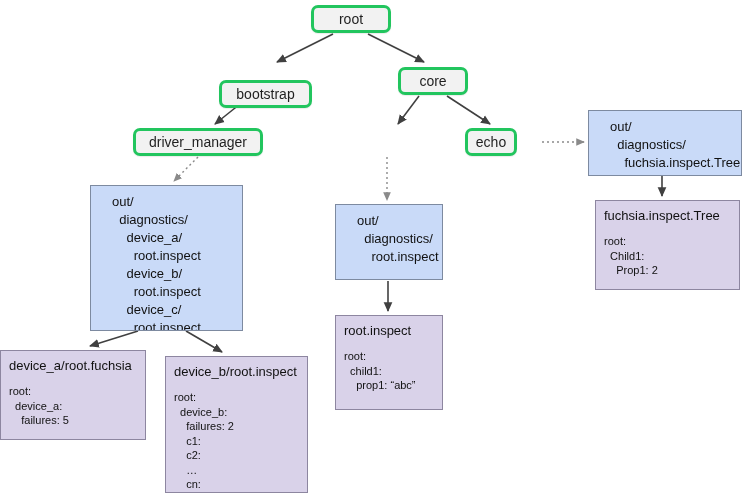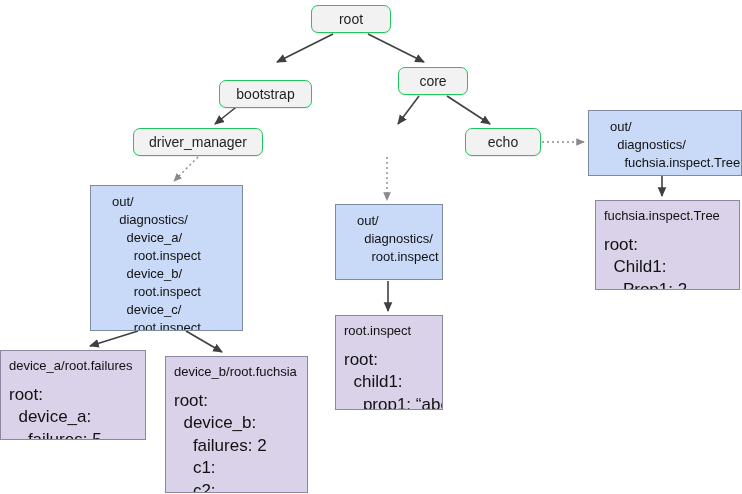--- a/index.html
+++ b/index.html
@@ -7,21 +7,21 @@
     position: relative;
     width: 742px;
     height: 494px;
     background: #ffffff;
     font-family: "Liberation Sans", sans-serif;
     overflow: hidden;
   }
   .node {
     position: absolute;
     background: #f2f2f2;
-    border: 1px solid #22c55e;
+    border: 3px solid #22c55e;
     border-radius: 7px;
     display: flex;
     align-items: center;
     justify-content: center;
     font-size: 14px;
     color: #1f1f1f;
     box-sizing: border-box;
     box-shadow: 0 1px 1px rgba(0,0,0,0.08);
   }
   .bluebox {
@@ -44,21 +44,21 @@
     padding: 7px 8px;
     color: #111111;
     overflow: hidden;
   }
   .purplebox .pb-title {
     font-size: 13px;
     white-space: pre;
     margin-bottom: 11px;
   }
   .purplebox .pb-body {
-    font-size: 17px;
+    font-size: 11px;
     line-height: 1.32;
     white-space: pre;
   }
   svg.arrows {
     position: absolute;
     left: 0; top: 0;
     width: 742px; height: 494px;
     pointer-events: none;
   }
   .arrow-solid { stroke: #404040; stroke-width: 1.6; fill: none; }
@@ -94,48 +94,48 @@
 
   <div class="node" style="left:311px; top:5px; width:80px; height:28px;">root</div>
 
   <div class="node" style="left:219px; top:80px; width:93px; height:28px;">bootstrap</div>
 
   <div class="node" style="left:398px; top:67px; width:70px; height:28px;">core</div>
 
   <div class="node" style="left:133px; top:128px; width:130px; height:28px;">driver_manager</div>
 
 
-  <div class="node" style="left:465px; top:128px; width:76px; height:28px;">echo</div>
+  <div class="node" style="left:465px; top:128px; width:52px; height:28px;">echo</div>
 
   <div class="bluebox" style="left:90px; top:185px; width:153px; height:146px;">out/
   diagnostics/
     device_a/
       root.inspect
     device_b/
       root.inspect
     device_c/
       root.inspect</div>
 
   <div class="bluebox" style="left:335px; top:204px; width:108px; height:76px;">out/
   diagnostics/
     root.inspect</div>
 
   <div class="bluebox" style="left:588px; top:110px; width:154px; height:66px;">out/
   diagnostics/
     fuchsia.inspect.Tree</div>
 
   <div class="purplebox" style="left:0px; top:350px; width:146px; height:90px;">
-    <div class="pb-title">device_a/root.failures</div>
+    <div class="pb-title">device_a/root.fuchsia</div>
     <div class="pb-body">root:
   device_a:
     failures: 5</div>
   </div>
 
   <div class="purplebox" style="left:165px; top:356px; width:143px; height:137px;">
-    <div class="pb-title">device_b/root.fuchsia</div>
+    <div class="pb-title">device_b/root.inspect</div>
     <div class="pb-body">root:
   device_b:
     failures: 2
     c1:
     c2:
     …
     cn:</div>
   </div>
 
   <div class="purplebox" style="left:335px; top:315px; width:108px; height:95px;">

